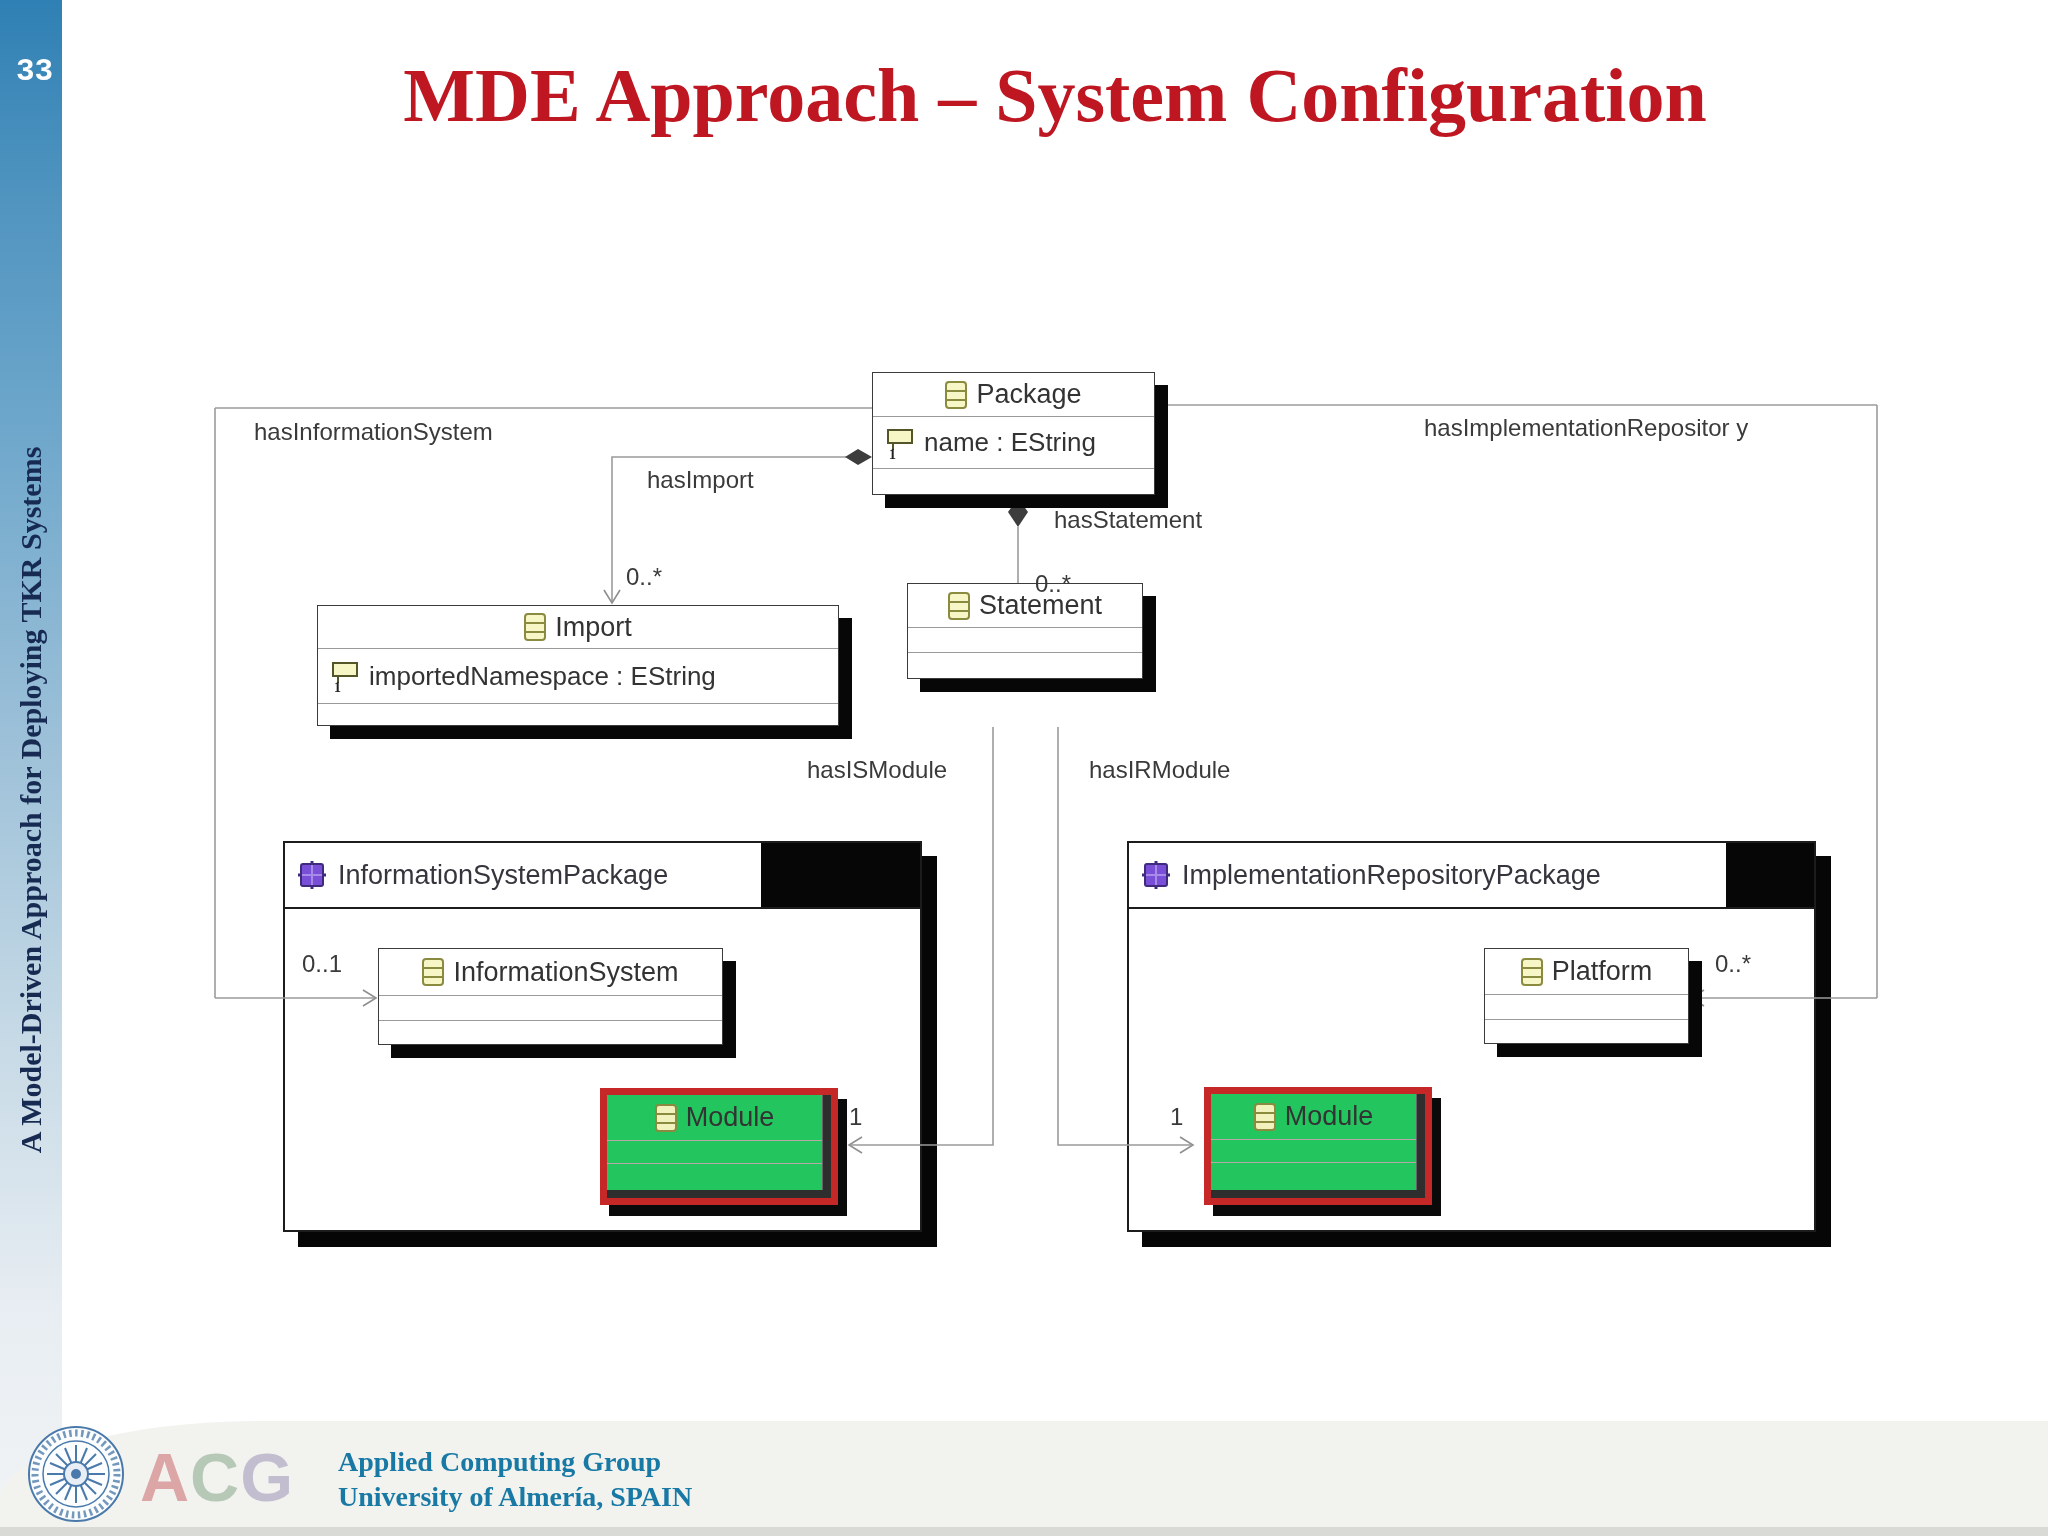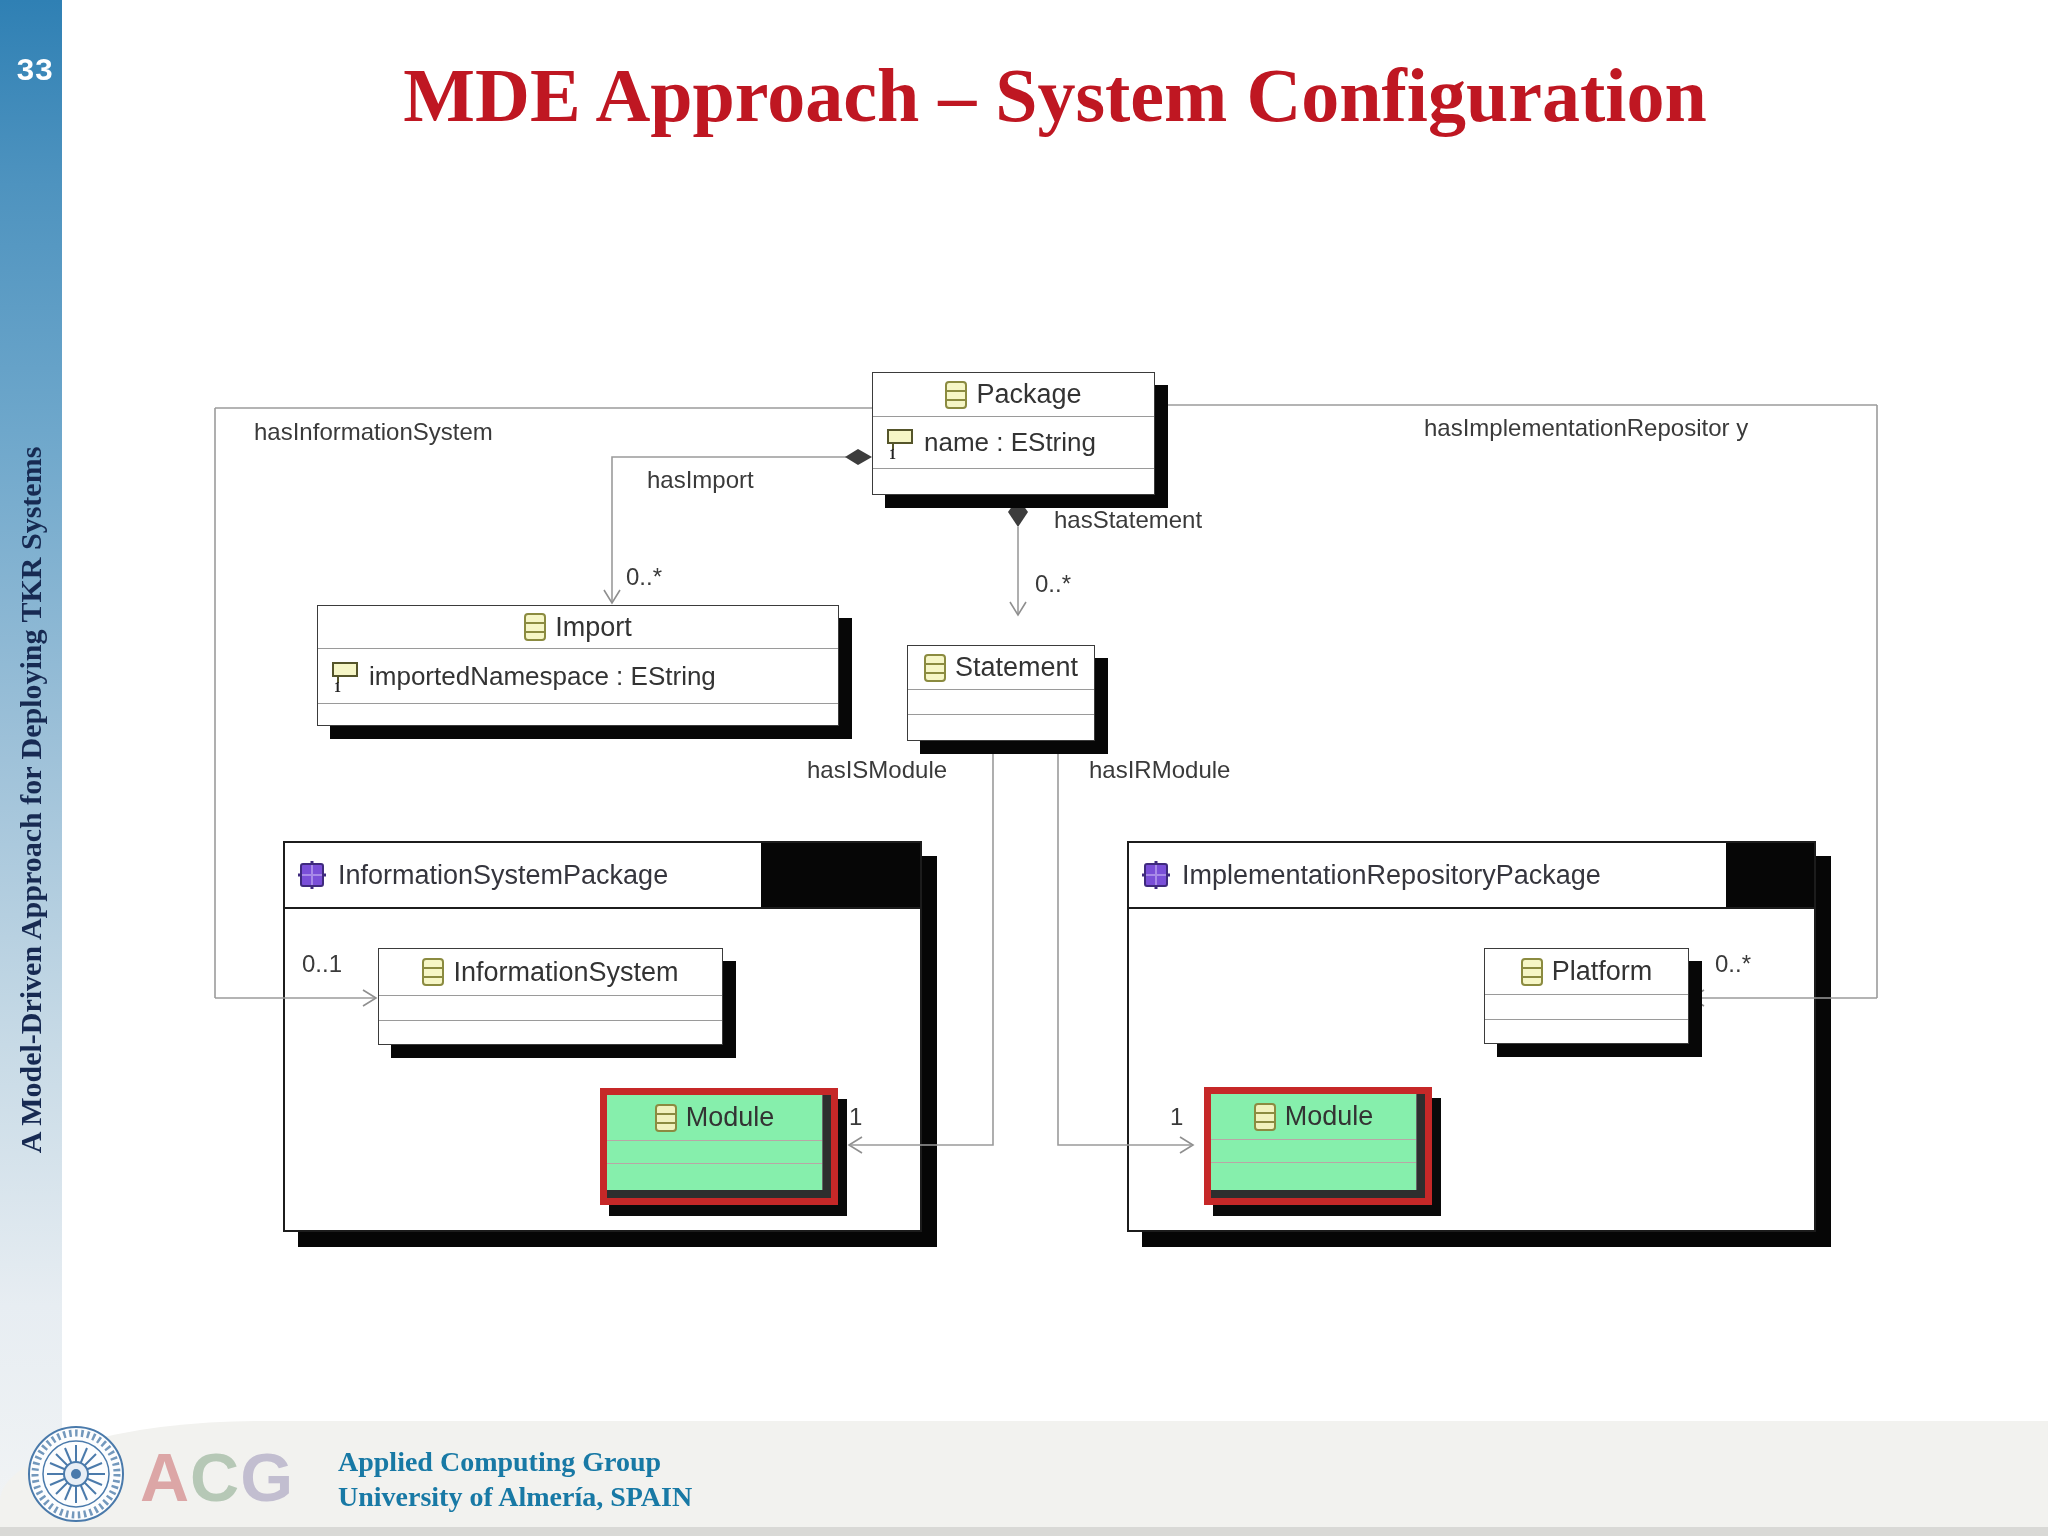--- a/index.html
+++ b/index.html
@@ -33,21 +33,21 @@
 
   .pkg{position:absolute;background:#ffffff;border:2px solid #1c1c1c;
        box-shadow:15px 15px 0 #060606;box-sizing:border-box;}
   .pkg-header{position:absolute;left:0;right:0;top:0;height:64px;border-bottom:2px solid #1c1c1c;
        display:flex;align-items:center;gap:11px;padding-left:12px;
        font-size:27px;color:#35353d;background:#ffffff;}
   .pkg-tab{position:absolute;right:0;top:0;bottom:0;background:#060606;}
 
   .red-frame{position:absolute;border:7px solid #c62828;background:#2e2e2e;
        box-shadow:9px 11px 0 #0a0a0a;box-sizing:border-box;}
-  .red-frame .cls-inner{position:absolute;left:0;top:0;right:8px;bottom:8px;background:#86efac;
+  .red-frame .cls-inner{position:absolute;left:0;top:0;right:8px;bottom:8px;background:#22c55e;
        border-right:1px solid #666;display:flex;flex-direction:column;}
   .red-frame .row{border-bottom:1px solid #b9a6a6;box-sizing:border-box;}
   .red-frame .row:last-child{border-bottom:none;flex:1;}
   .red-frame .cls-title{font-size:27px;}
 
   #connectors{position:absolute;left:0;top:0;pointer-events:none;}
   #connectors line,#connectors polyline{stroke:#9b9b9b;stroke-width:1.6;fill:none;}
   #connectors .arrow{stroke:#8f8f8f;fill:none;}
   #connectors .diamond{fill:#3d3d3d;stroke:none;}
 
@@ -184,21 +184,21 @@
             <rect x="3" y="4" width="24" height="13" fill="#f6f6c6" stroke="#55552a" stroke-width="2"></rect>
             <line x1="8" y1="17" x2="8" y2="24" stroke="#55552a" stroke-width="2"></line>
             <text x="4" y="33" font-family="Liberation Serif,serif" font-weight="bold" font-size="14" fill="#222">1</text>
           </svg>
       </span>
       <span>importedNamespace : EString</span>
     </div>
     <div class="row"></div>
   </div>
 
-  <div class="cls" style="left:907px;top:645px;width:188px;height:96px">
+  <div class="cls" style="left:907px;top:583px;width:236px;height:96px">
     <div class="row cls-title" style="height:44px">
       <span class="eclass-icon">
         <svg width="22" height="28" viewBox="0 0 22 28">
             <rect x="1" y="1" width="20" height="26" rx="3" fill="#f6f6c6" stroke="#8b8b40" stroke-width="2"></rect>
             <line x1="2" y1="10" x2="20" y2="10" stroke="#8b8b40" stroke-width="2"></line>
             <line x1="2" y1="19" x2="20" y2="19" stroke="#8b8b40" stroke-width="2"></line>
           </svg>
       </span>
       <span>Statement</span>
     </div>

